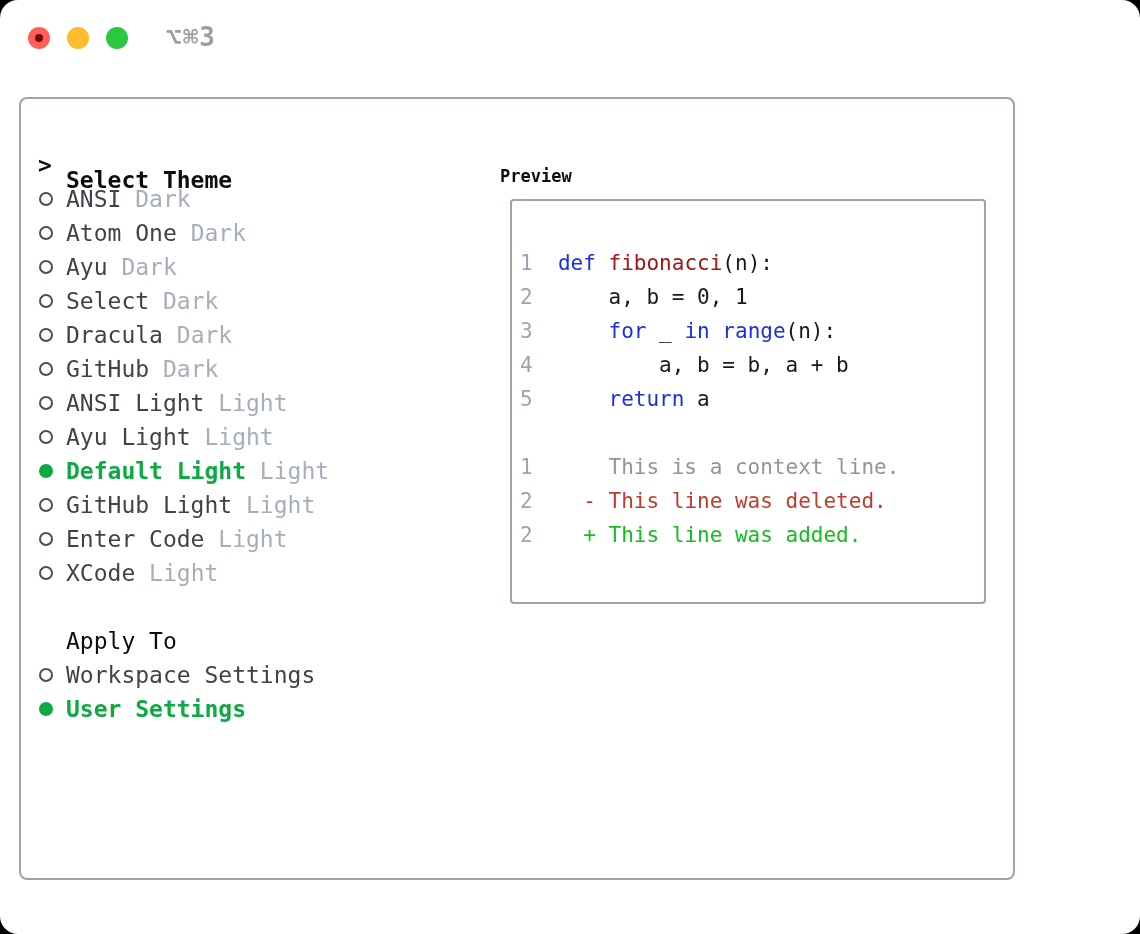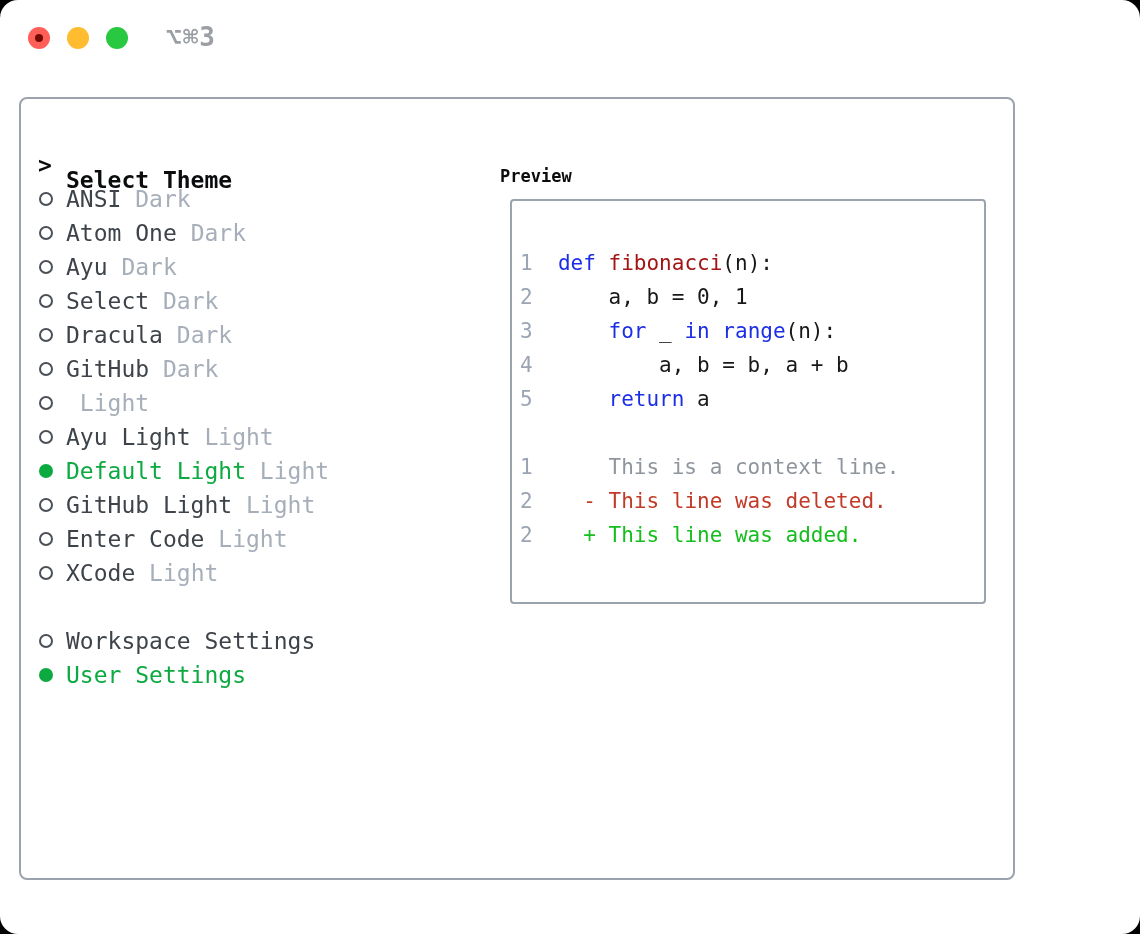--- a/index.html
+++ b/index.html
@@ -31,21 +31,21 @@
   .row{display:flex;align-items:center;height:34px;white-space:pre;}
   .marker{display:flex;width:28px;flex:none;align-items:center;}
   .arrow{font-weight:bold;color:var(--heading_black);}
   .ring{
     display:inline-block;width:14px;height:14px;box-sizing:border-box;
     border:2px solid var(--ring_gray);border-radius:50%;margin-left:1px;
   }
   .ring.filled{background:var(--select_green);border-color:var(--select_green);}
   .h1{font-weight:bold;color:var(--heading_black);margin-top:29px;}
   .lbl{color:var(--label_dark);}
-  .row.selected .lbl{color:var(--select_green);}
+  .row.selected .lbl{color:var(--select_green);font-weight:bold;}
   .variant{color:var(--muted_gray);}
   .apply-h{color:var(--heading_black);}
   .hint{color:var(--muted_gray);}
   
   .preview-heading{
     position:absolute;left:479px;top:60px;height:34px;line-height:34px;
     font-size:17px;font-weight:bold;color:var(--heading_black);
   }
   .preview-box{
     position:absolute;left:489px;top:100px;width:476px;height:405px;
@@ -77,27 +77,28 @@
 
   <div class="main-box">
     <div class="left-pane" id="left-pane">
         <div class="row"><span class="marker arrow">&gt;</span><span class="h1">Select Theme</span></div>
         <div class="row"><span class="marker"><span class="ring"></span></span><span class="lbl">ANSI</span><span class="variant"> Dark</span></div>
         <div class="row"><span class="marker"><span class="ring"></span></span><span class="lbl">Atom One</span><span class="variant"> Dark</span></div>
         <div class="row"><span class="marker"><span class="ring"></span></span><span class="lbl">Ayu</span><span class="variant"> Dark</span></div>
         <div class="row"><span class="marker"><span class="ring"></span></span><span class="lbl">Select</span><span class="variant"> Dark</span></div>
         <div class="row"><span class="marker"><span class="ring"></span></span><span class="lbl">Dracula</span><span class="variant"> Dark</span></div>
         <div class="row"><span class="marker"><span class="ring"></span></span><span class="lbl">GitHub</span><span class="variant"> Dark</span></div>
-        <div class="row"><span class="marker"><span class="ring"></span></span><span class="variant"> Light</span></div>
+        <div class="row"><span class="marker"><span class="ring"></span></span><span class="lbl">ANSI Light</span><span class="variant"> Light</span></div>
         <div class="row"><span class="marker"><span class="ring"></span></span><span class="lbl">Ayu Light</span><span class="variant"> Light</span></div>
         <div class="row selected"><span class="marker"><span class="ring filled"></span></span><span class="lbl">Default Light</span><span class="variant"> Light</span></div>
         <div class="row"><span class="marker"><span class="ring"></span></span><span class="lbl">GitHub Light</span><span class="variant"> Light</span></div>
         <div class="row"><span class="marker"><span class="ring"></span></span><span class="lbl">Enter Code</span><span class="variant"> Light</span></div>
         <div class="row"><span class="marker"><span class="ring"></span></span><span class="lbl">XCode</span><span class="variant"> Light</span></div>
         <div class="row"></div>
+        <div class="row"><span class="marker"></span><span class="apply-h">Apply To</span></div>
         <div class="row"><span class="marker"><span class="ring"></span></span><span class="lbl">Workspace Settings</span></div>
         <div class="row selected"><span class="marker"><span class="ring filled"></span></span><span class="lbl">User Settings</span></div>
         <div class="row"></div>
       </div>
 
     <div class="preview-heading">Preview</div>
     <div class="preview-box">
       <div class="code-lines" id="code-lines"><div class="pre-line"><span class="c-lnum">1</span><span class="c-plain">  </span><span class="c-kw">def</span><span class="c-plain"> </span><span class="c-fn">fibonacci</span><span class="c-plain">(n):</span></div><div class="pre-line"><span class="c-lnum">2</span><span class="c-plain">      a, b = 0, 1</span></div><div class="pre-line"><span class="c-lnum">3</span><span class="c-plain">      </span><span class="c-kw">for</span><span class="c-plain"> _ </span><span class="c-kw">in</span><span class="c-plain"> </span><span class="c-kw">range</span><span class="c-plain">(n):</span></div><div class="pre-line"><span class="c-lnum">4</span><span class="c-plain">          a, b = b, a + b</span></div><div class="pre-line"><span class="c-lnum">5</span><span class="c-plain">      </span><span class="c-kw">return</span><span class="c-plain"> a</span></div><div class="pre-line"></div><div class="pre-line"><span class="c-lnum">1</span><span class="c-ctx">      This is a context line.</span></div><div class="pre-line"><span class="c-lnum">2</span><span class="c-plain">    </span><span class="c-del">- This line was deleted.</span></div><div class="pre-line"><span class="c-lnum">2</span><span class="c-plain">    </span><span class="c-add">+ This line was added.</span></div></div>
     </div>
   </div>

